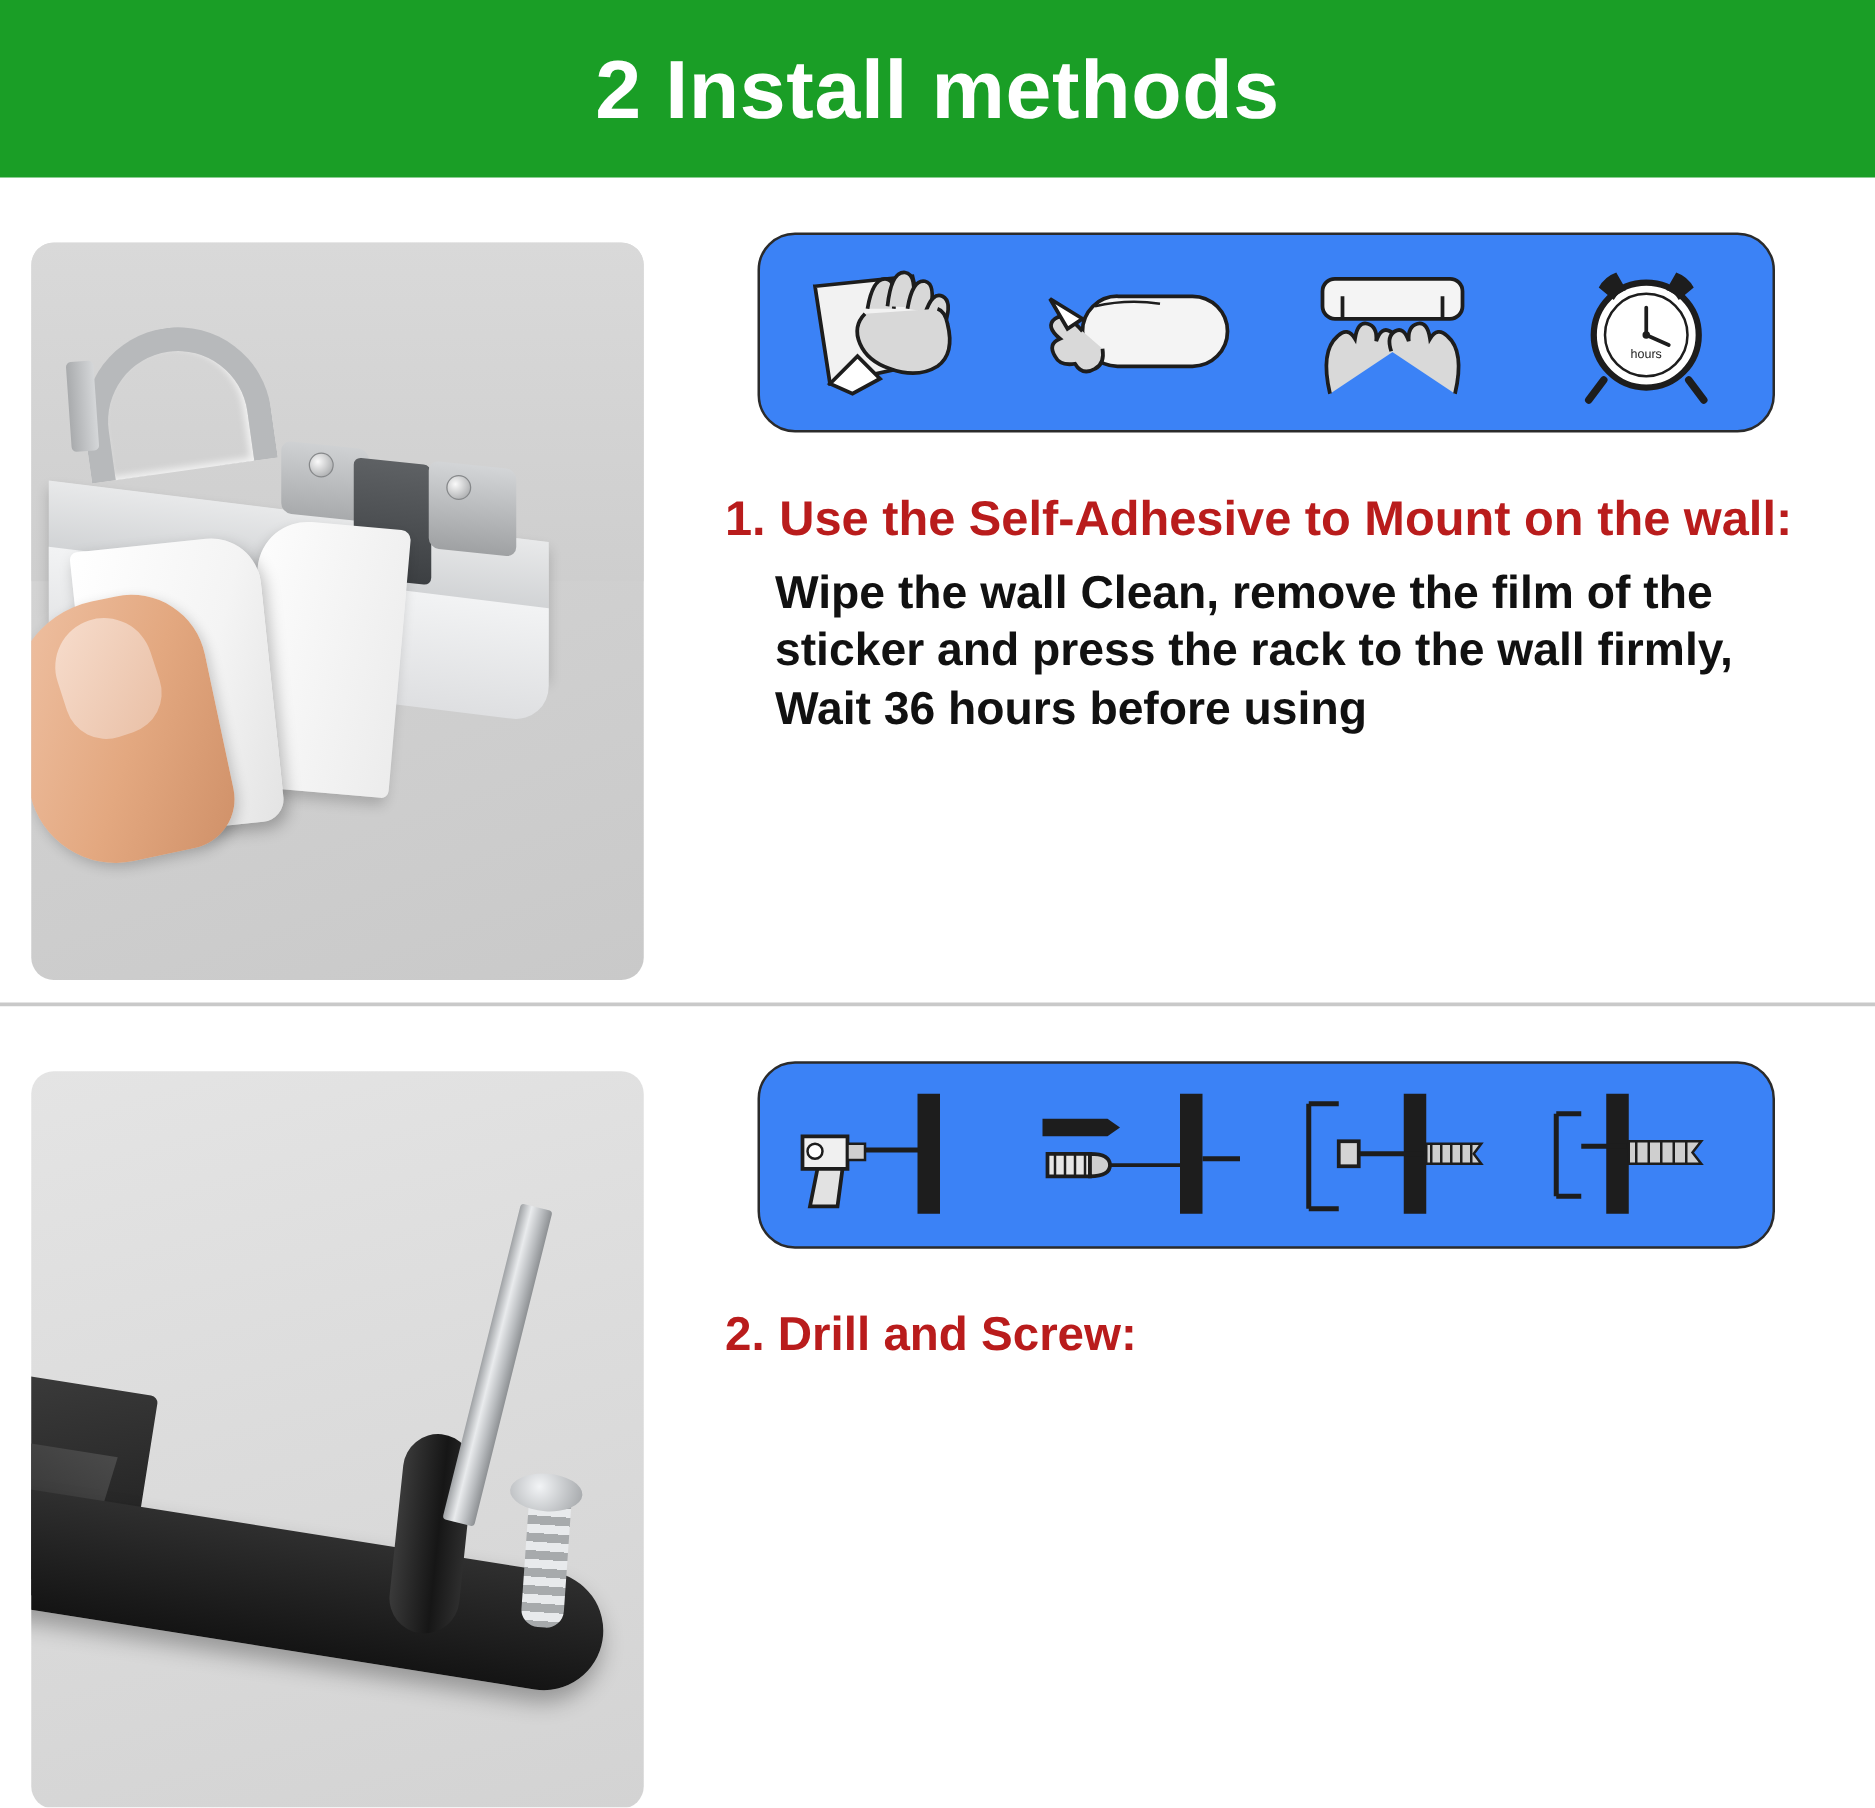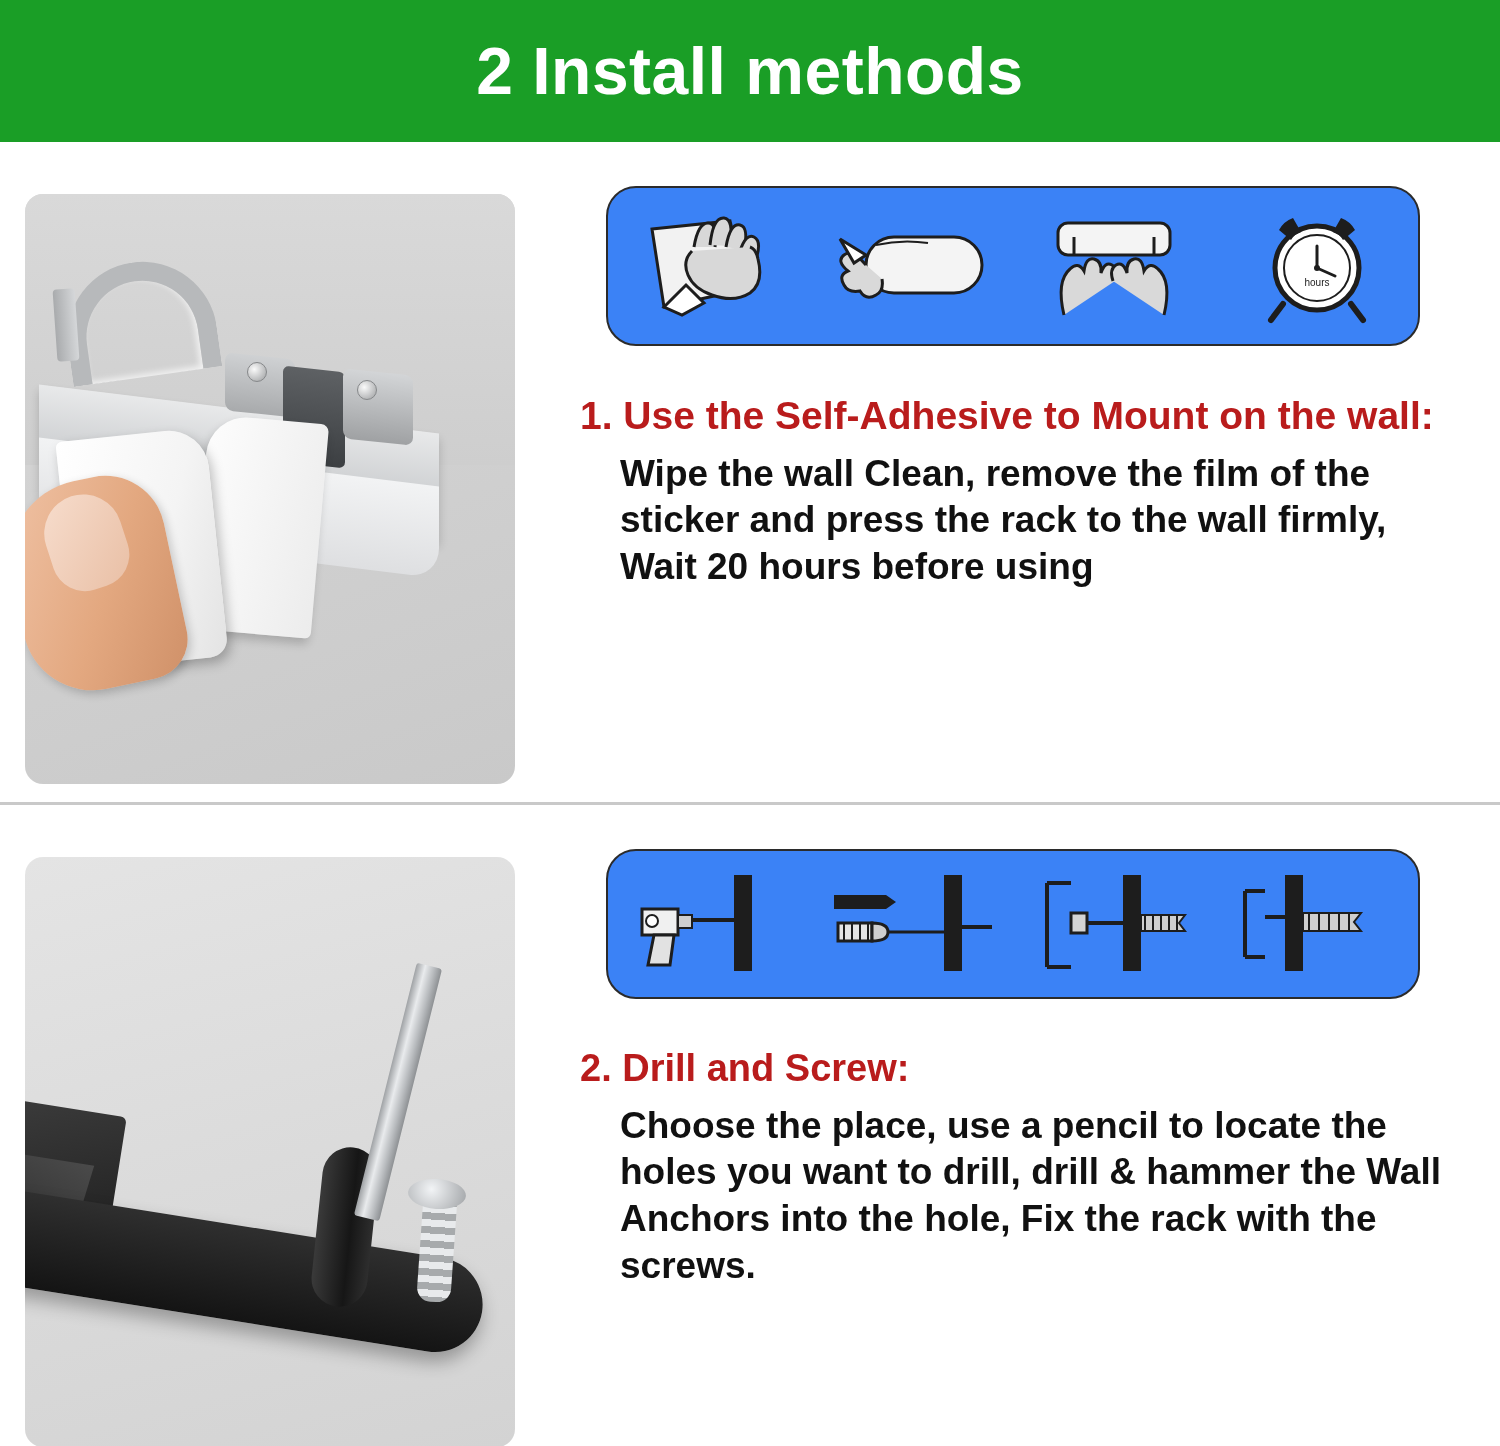--- a/index.html
+++ b/index.html
@@ -323,21 +323,21 @@
             <path d="M36 98 L24 114 M104 98 L116 114" stroke="#1d1d1d" stroke-width="6" stroke-linecap="round"></path>
             <path d="M70 62 L70 40 M70 62 L88 70" stroke="#1d1d1d" stroke-width="3" stroke-linecap="round"></path>
             <circle cx="70" cy="62" r="3" fill="#1d1d1d"></circle>
             <text x="70" y="80" font-family="Liberation Sans, sans-serif" font-size="10" text-anchor="middle" fill="#1d1d1d">hours</text>
           </svg>
         </div>
 
       </div>
 
       <div class="step-title">1. Use the Self-Adhesive to Mount on the wall:</div>
-      <div class="step-body">Wipe the wall Clean, remove the film of the sticker and press the rack to the wall firmly, Wait 20 hours before using</div>
+      <div class="step-body">Wipe the wall Clean, remove the film of the sticker and press the rack to the wall firmly, Wait 36 hours before using</div>
     </div>
   </div>
 
   <div class="divider"></div>
 
   <div class="section section-2">
 
     <div class="photo-col">
       <div class="photo photo-2">
         <div class="p2-block"></div>
@@ -394,17 +394,16 @@
             <path d="M16 22 v66 M16 22 h20 M16 88 h20" fill="none" stroke="#1d1d1d" stroke-width="4"></path>
             <path d="M36 48 h36" stroke="#1d1d1d" stroke-width="4"></path>
             <path d="M74 44 l58 0 l-7 9 l7 9 l-58 0 z" fill="#cfcfcf" stroke="#1d1d1d" stroke-width="2"></path>
             <path d="M80 44 v18 M90 44 v18 M100 44 v18 M110 44 v18 M120 44 v18" stroke="#1d1d1d" stroke-width="2"></path>
           </svg>
         </div>
 
       </div>
 
       <div class="step-title small">2. Drill and Screw:</div>
-      <div class="step-body">Choose the place, use a pencil to locate the holes you want to drill, drill &amp; hammer the Wall Anchors into the hole, Fix the rack with the screws.</div>
     </div>
   </div>
 
 </div>
 
 </body></html>

